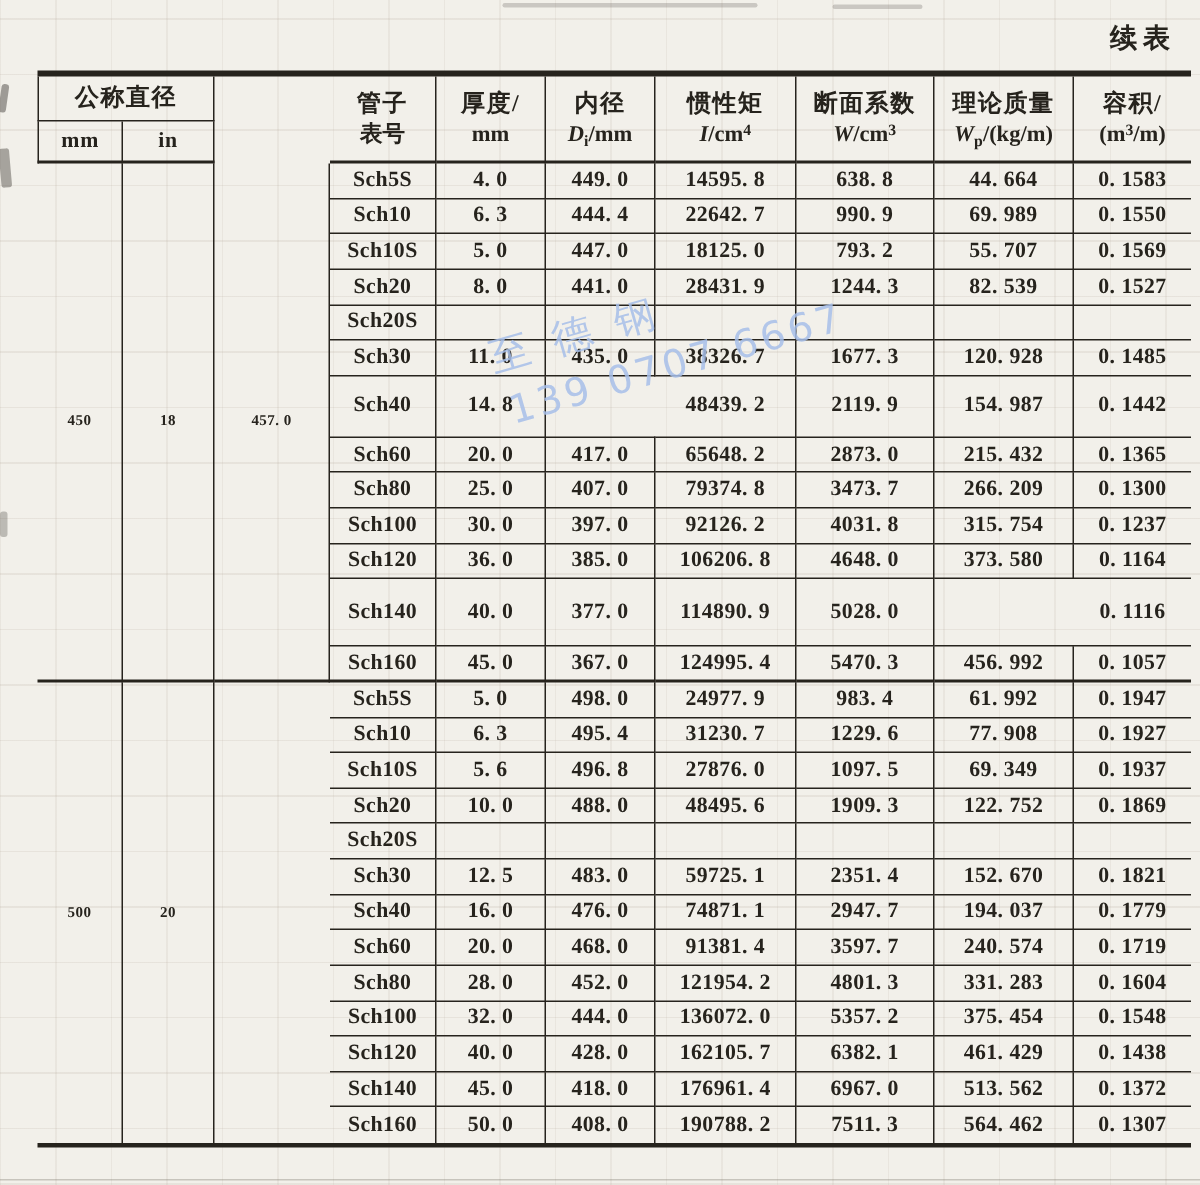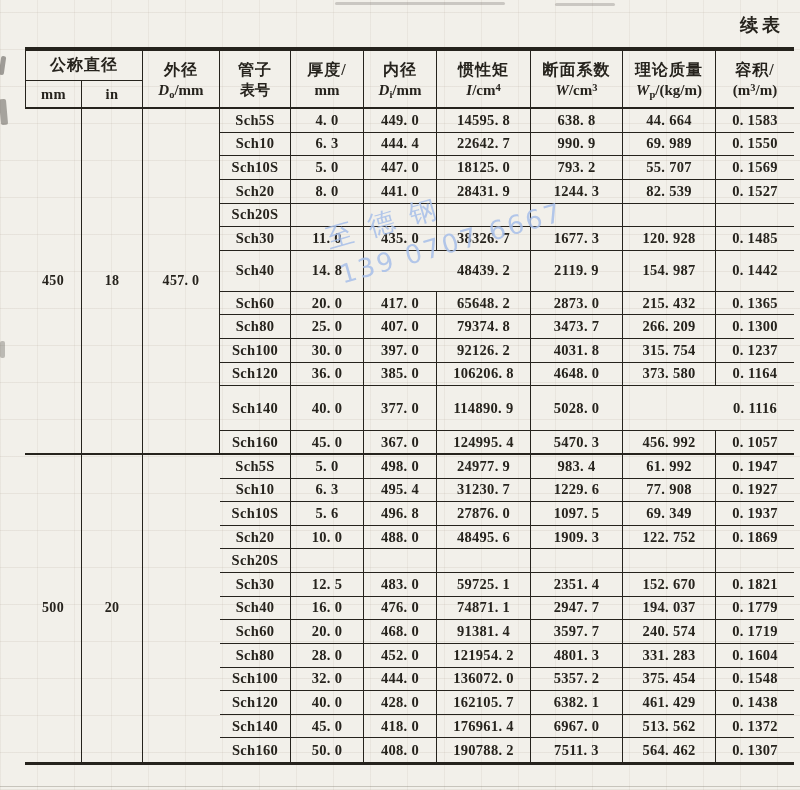--- a/index.html
+++ b/index.html
@@ -40,21 +40,21 @@
   .gline{ border-bottom:1.6px solid var(--ink); }
   .hbot{ border-bottom:2.2px solid var(--ink); }
   .h{ flex-direction:column; font-weight:bold; font-size:16px; letter-spacing:1px; gap:1px; }
   .sub-h{ font-size:14.5px; letter-spacing:.5px; font-weight:bold; }
   .l1{ line-height:1.25; }
   .l2{ font-size:15px; font-weight:bold; letter-spacing:0; line-height:1.2; }
   .l2 .i{ font-style:italic; }
   .l2 .sub{ font-size:10.5px; align-self:flex-end; transform:translateY(3px); display:inline-block; }
   .l2 .sup{ font-size:10.5px; display:inline-block; transform:translateY(-4px); }
   .d{ font-size:14.5px; font-weight:600; letter-spacing:.3px; }
-  .merge{ font-size:14px; font-weight:600; }
+  .merge{ font-size:10px; font-weight:600; }
   
   .watermark{
     position:absolute; left:322px; top:222px;
     transform:rotate(-16deg); transform-origin:0 0;
     color:#a7bfe9; opacity:.85;
     font-family:"DejaVu Sans","Liberation Sans",sans-serif;
     pointer-events:none;
   }
   .wm1{ font-size:27px; letter-spacing:16px; }
   .wm2{ font-size:26px; letter-spacing:2.5px; margin-top:5px; margin-left:3px; }
@@ -70,24 +70,20 @@
 </style>
 </head>
 <body>
 
 <div class="continued">续表</div>
 
 <div class="pipe-table" id="grid">
     <div class="cell h hleft gline" style="grid-area: 1 / 1 / auto / span 2;">公称直径</div>
     <div class="cell sub-h hleft hbot" style="grid-area: 2 / 1;">mm</div>
     <div class="cell sub-h hbot" style="grid-area: 2 / 2;">in</div>
-    <div class="cell h hbot" style="grid-area: 1 / 3 / span 2;">
-      <div class="l1">外径</div>
-      <div class="l2"><span class="i">D</span><span class="sub">o</span><span class="n">/mm</span></div>
-    </div>
     <div class="cell h hbot" style="grid-area: 1 / 4 / span 2;">
       <div class="l1">管子</div>
       <div class="l2"><span class="n">表号</span></div>
     </div>
     <div class="cell h hbot" style="grid-area: 1 / 5 / span 2;">
       <div class="l1">厚度/</div>
       <div class="l2"><span class="n">mm</span></div>
     </div>
     <div class="cell h hbot" style="grid-area: 1 / 6 / span 2;">
       <div class="l1">内径</div>

